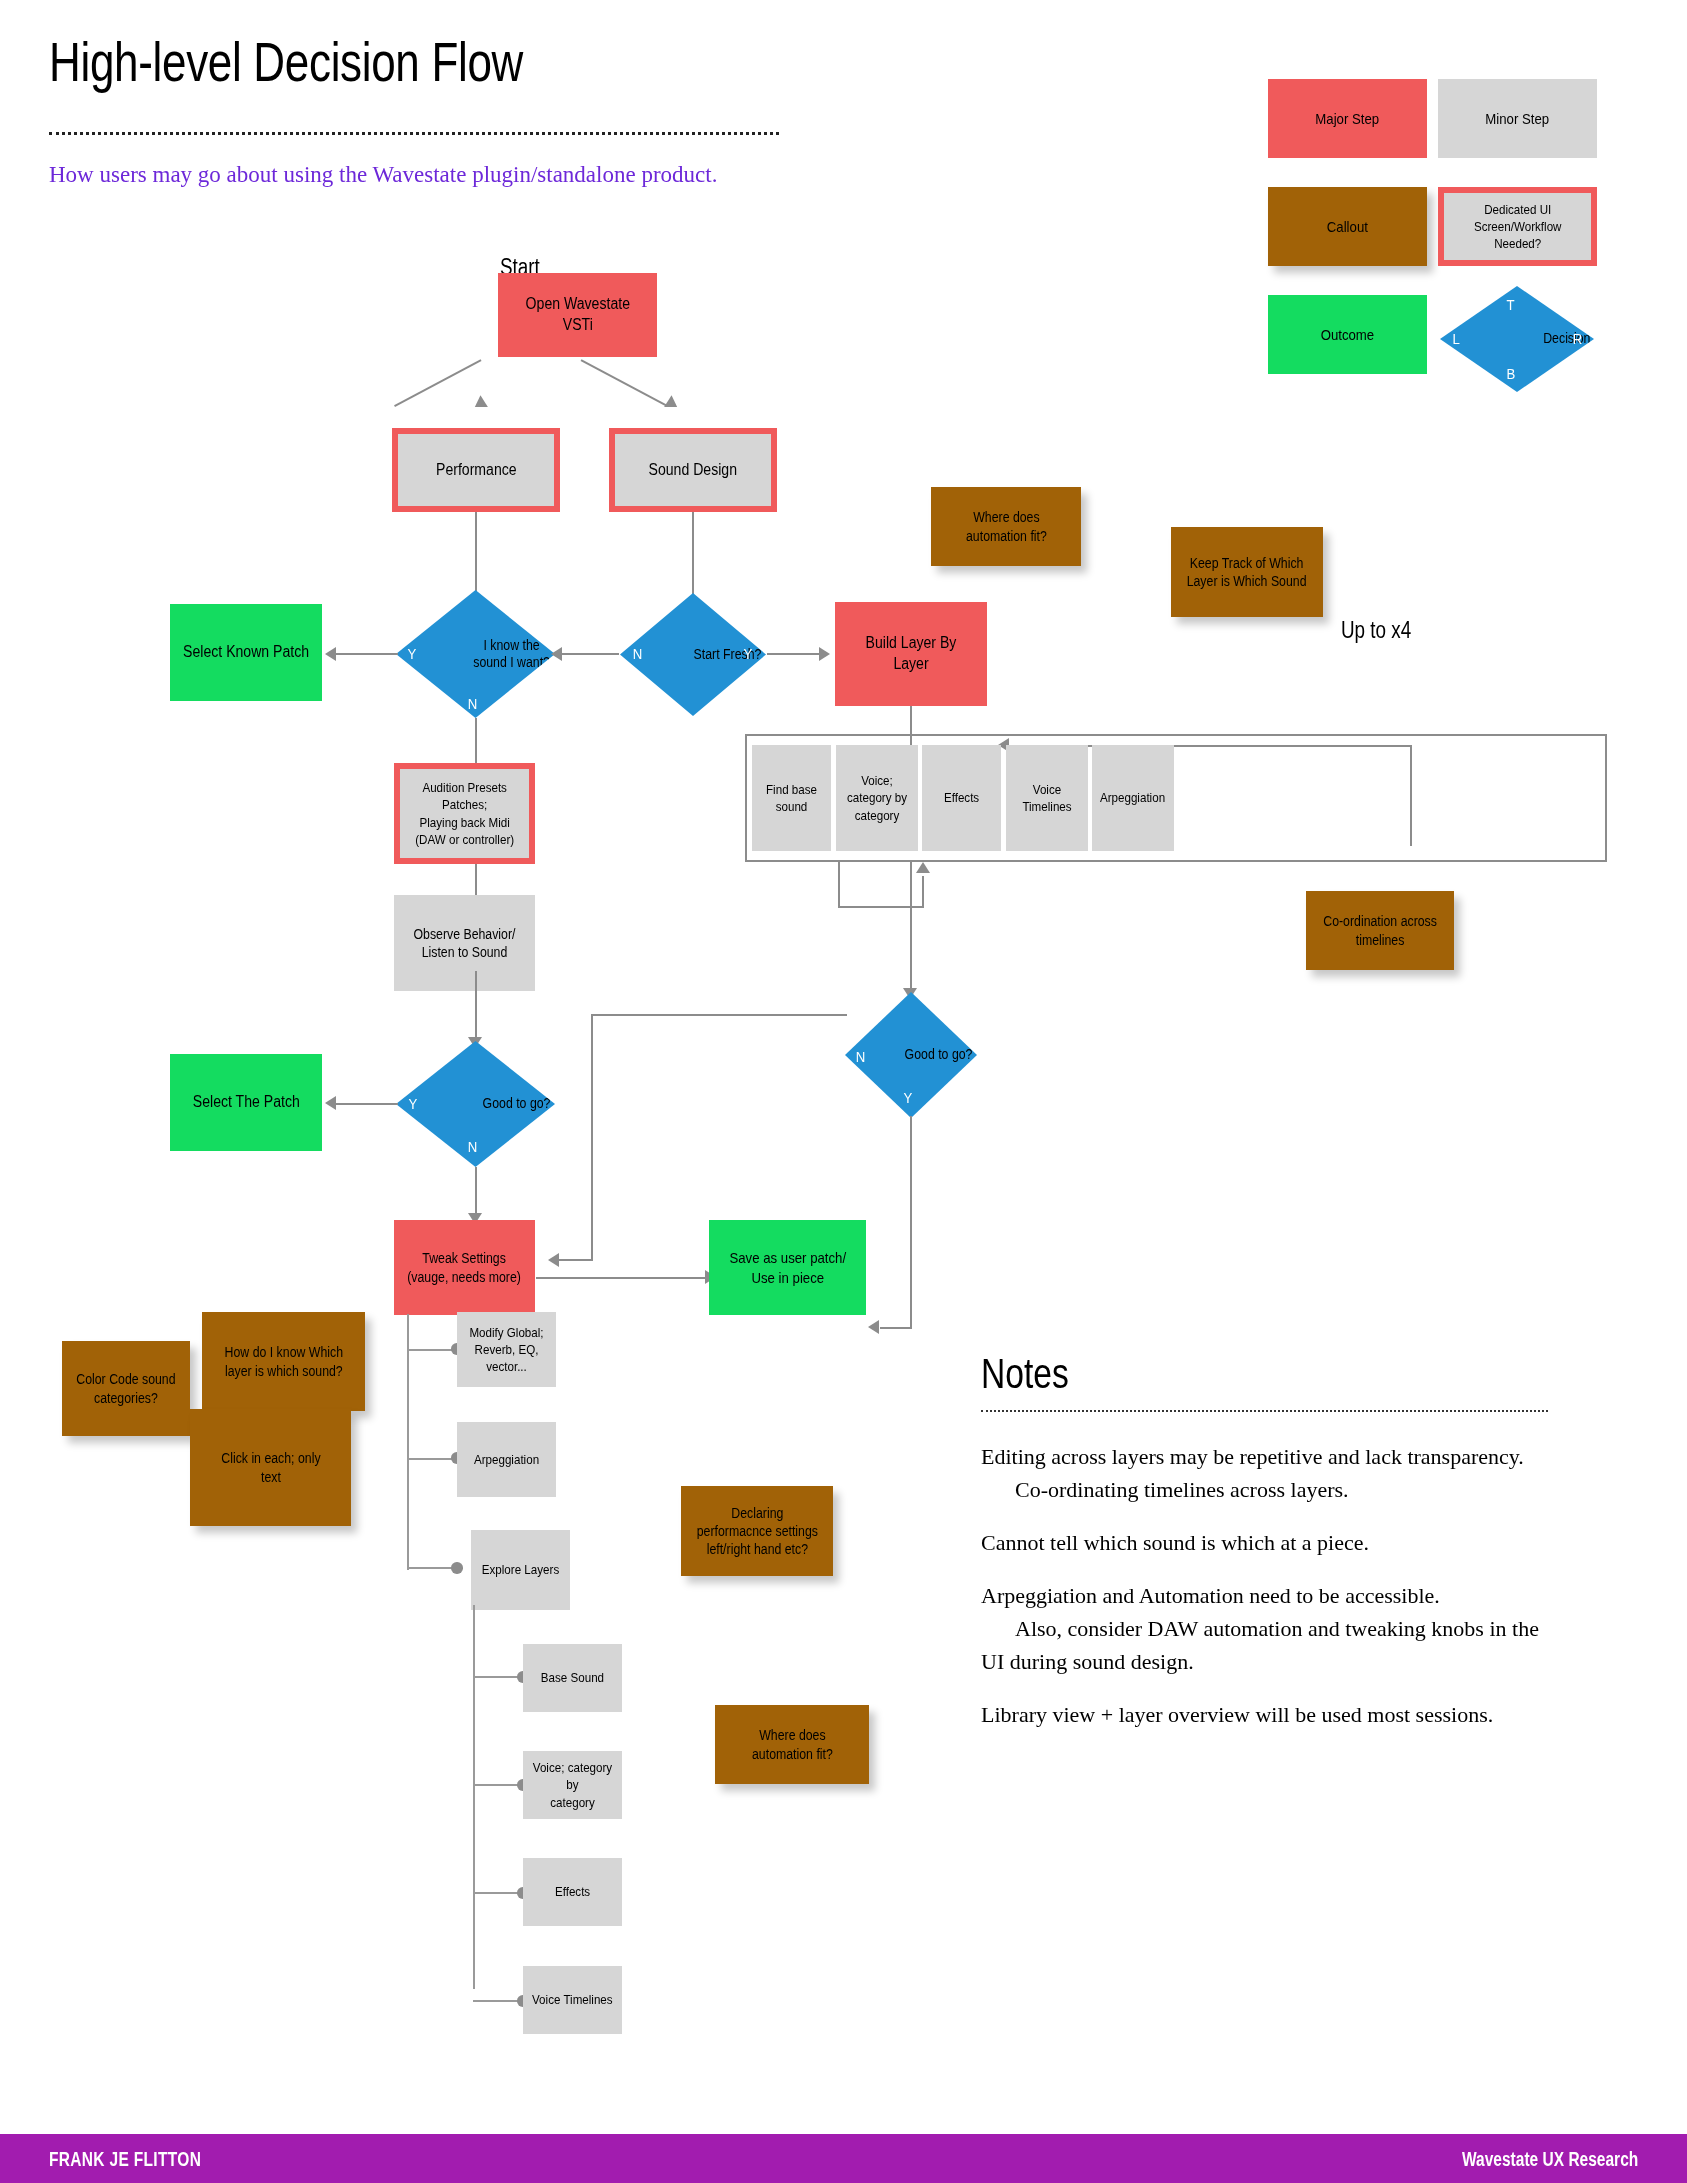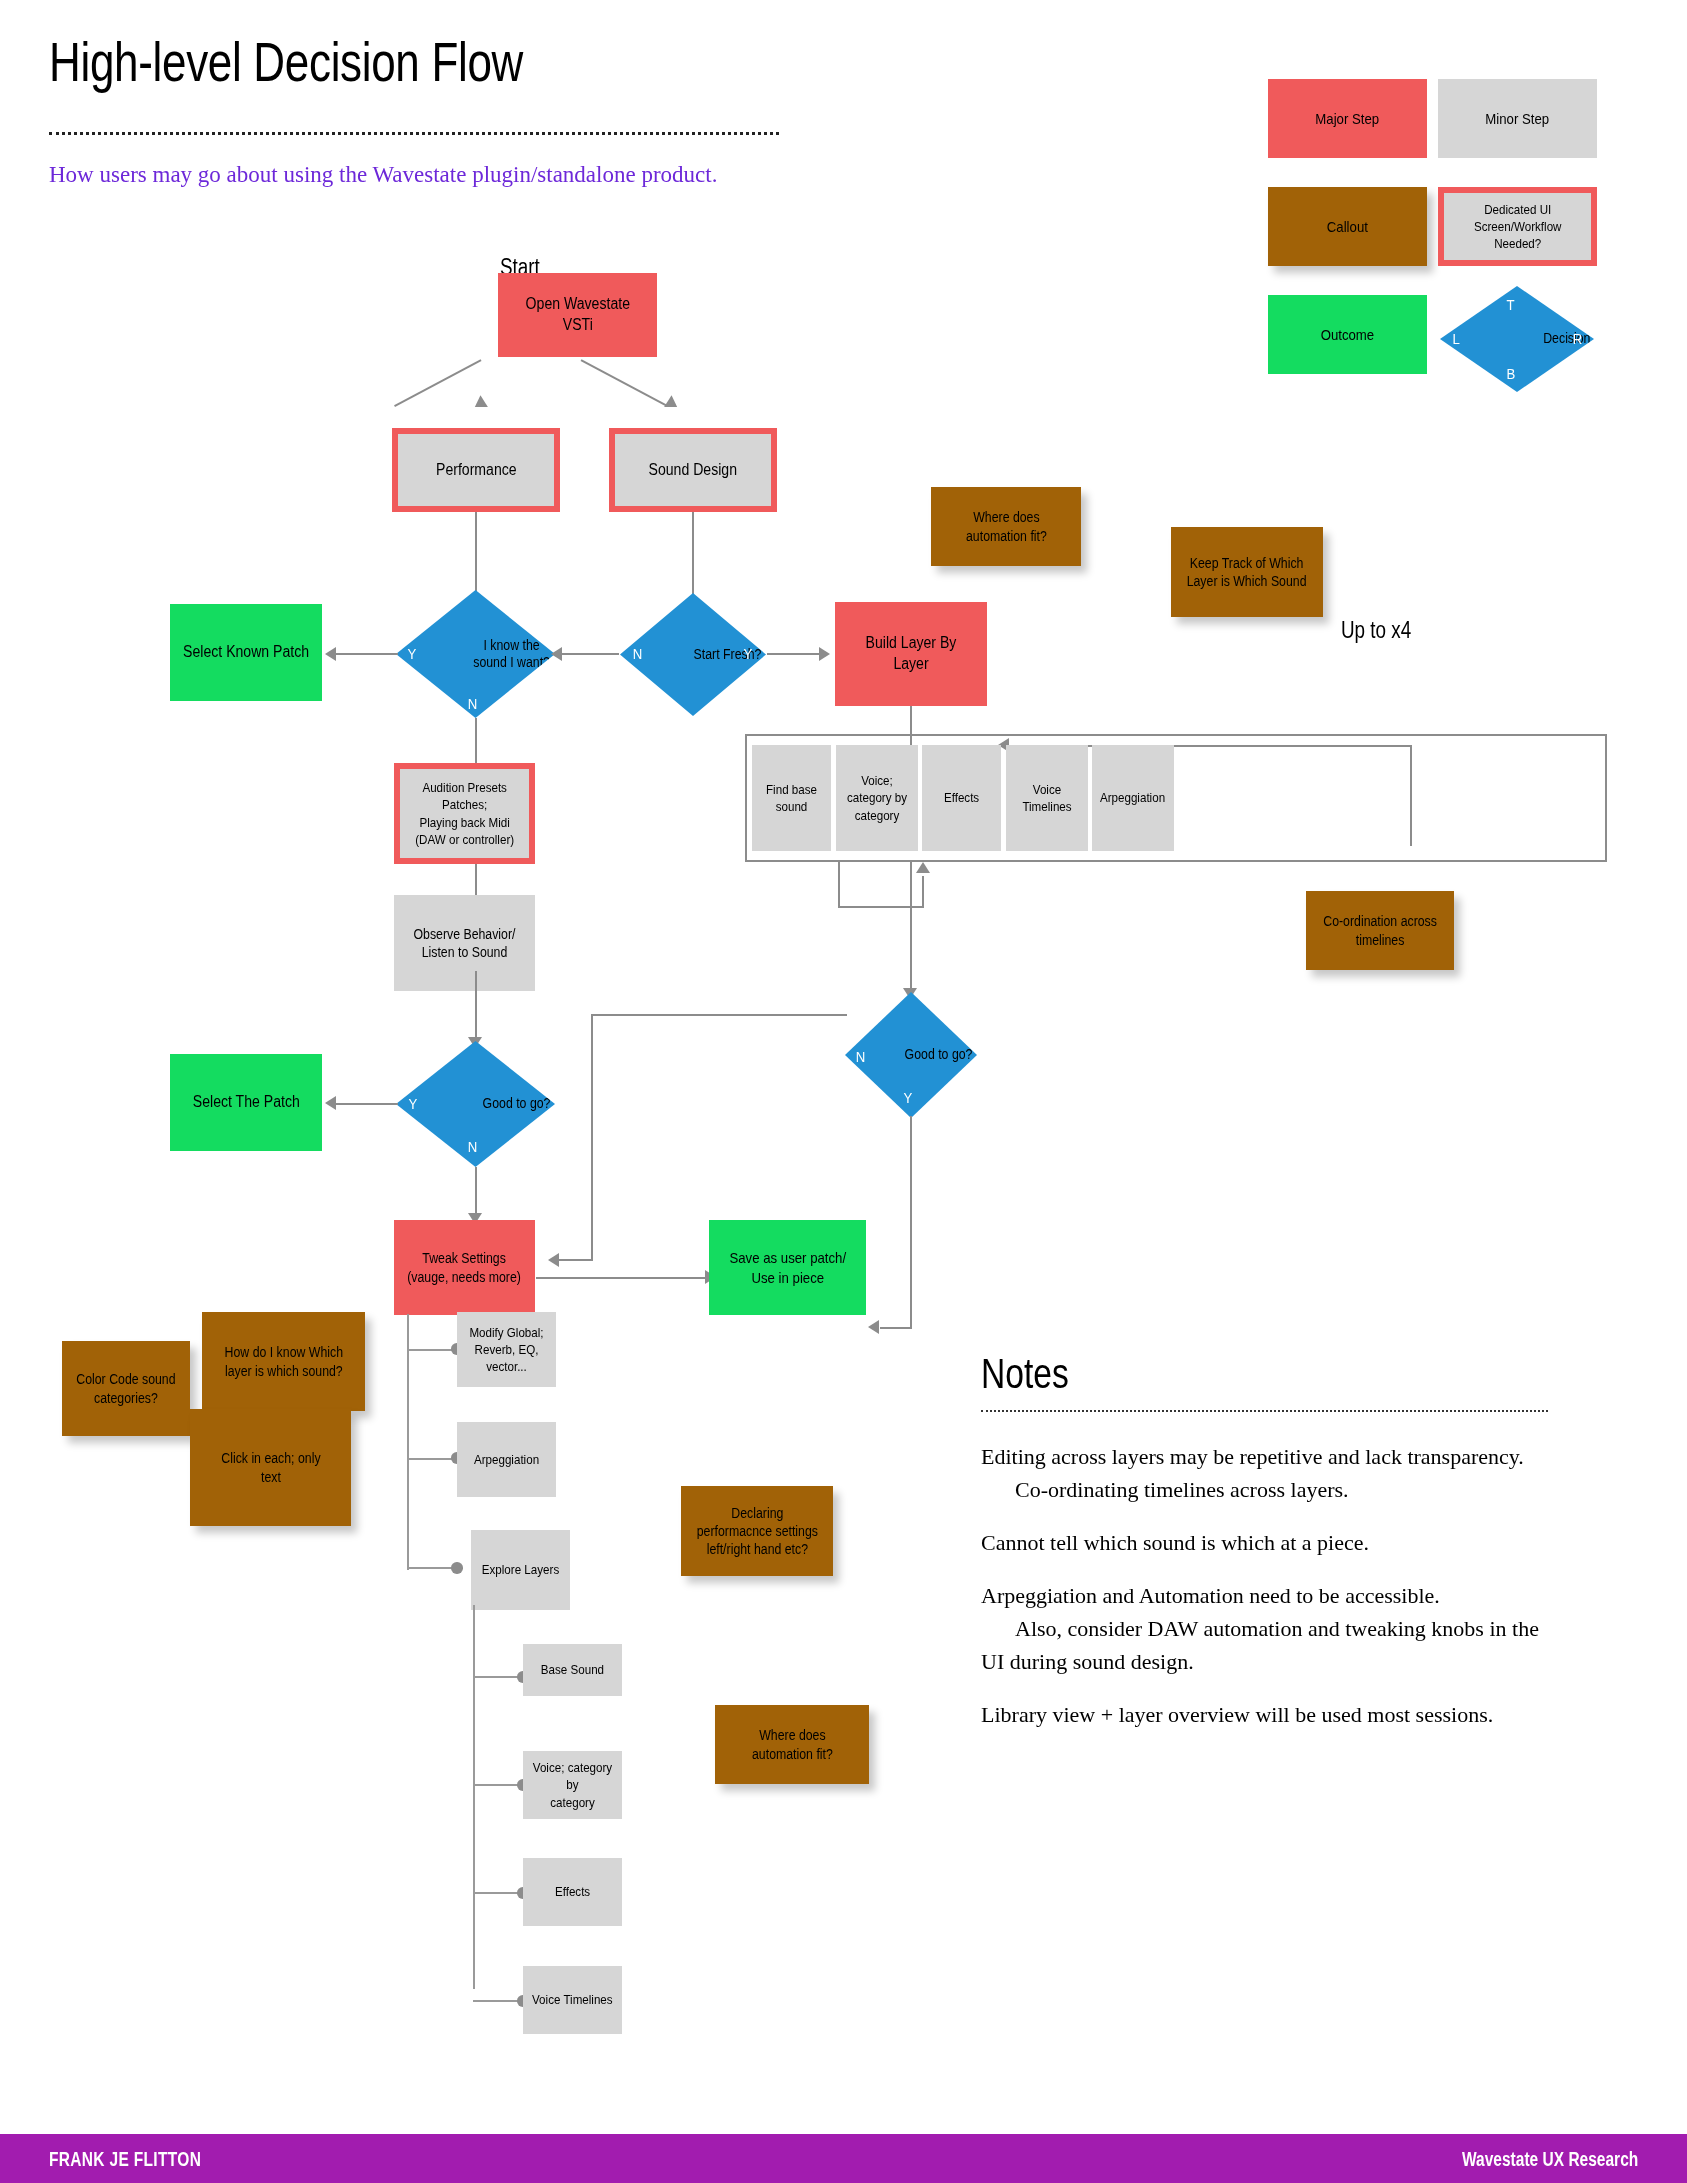--- a/index.html
+++ b/index.html
@@ -309,21 +309,21 @@
 
   <div class="ln lnh-thin" style="left:407px;top:1567px;width:52px;"></div>
   <div class="knob" style="left:451px;top:1562px;"></div>
   <div class="node minor" style="left:457px;top:1530px;width:99px;height:80px;font-size:13.2px;white-space:pre-line;margin-left:14px;">
     <span class="lbl">Explore Layers</span></div>
 
   <div class="ln lnv-thin" style="left:473px;top:1605px;height:384px;"></div>
 
   <div class="ln lnh-thin" style="left:473px;top:1676px;width:52px;"></div>
   <div class="knob" style="left:517px;top:1671px;"></div>
-  <div class="node minor" style="left:523px;top:1644px;width:99px;height:52px;font-size:13.2px;white-space:pre-line;">
+  <div class="node minor" style="left:523px;top:1644px;width:99px;height:68px;font-size:13.2px;white-space:pre-line;">
     <span class="lbl">Base Sound</span></div>
 
   <div class="ln lnh-thin" style="left:473px;top:1784px;width:52px;"></div>
   <div class="knob" style="left:517px;top:1779px;"></div>
   <div class="node minor" style="left:523px;top:1751px;width:99px;height:68px;font-size:13.2px;white-space:pre-line;">
     <span class="lbl">Voice; category by
 category</span></div>
 
   <div class="ln lnh-thin" style="left:473px;top:1892px;width:52px;"></div>
   <div class="knob" style="left:517px;top:1887px;"></div>

